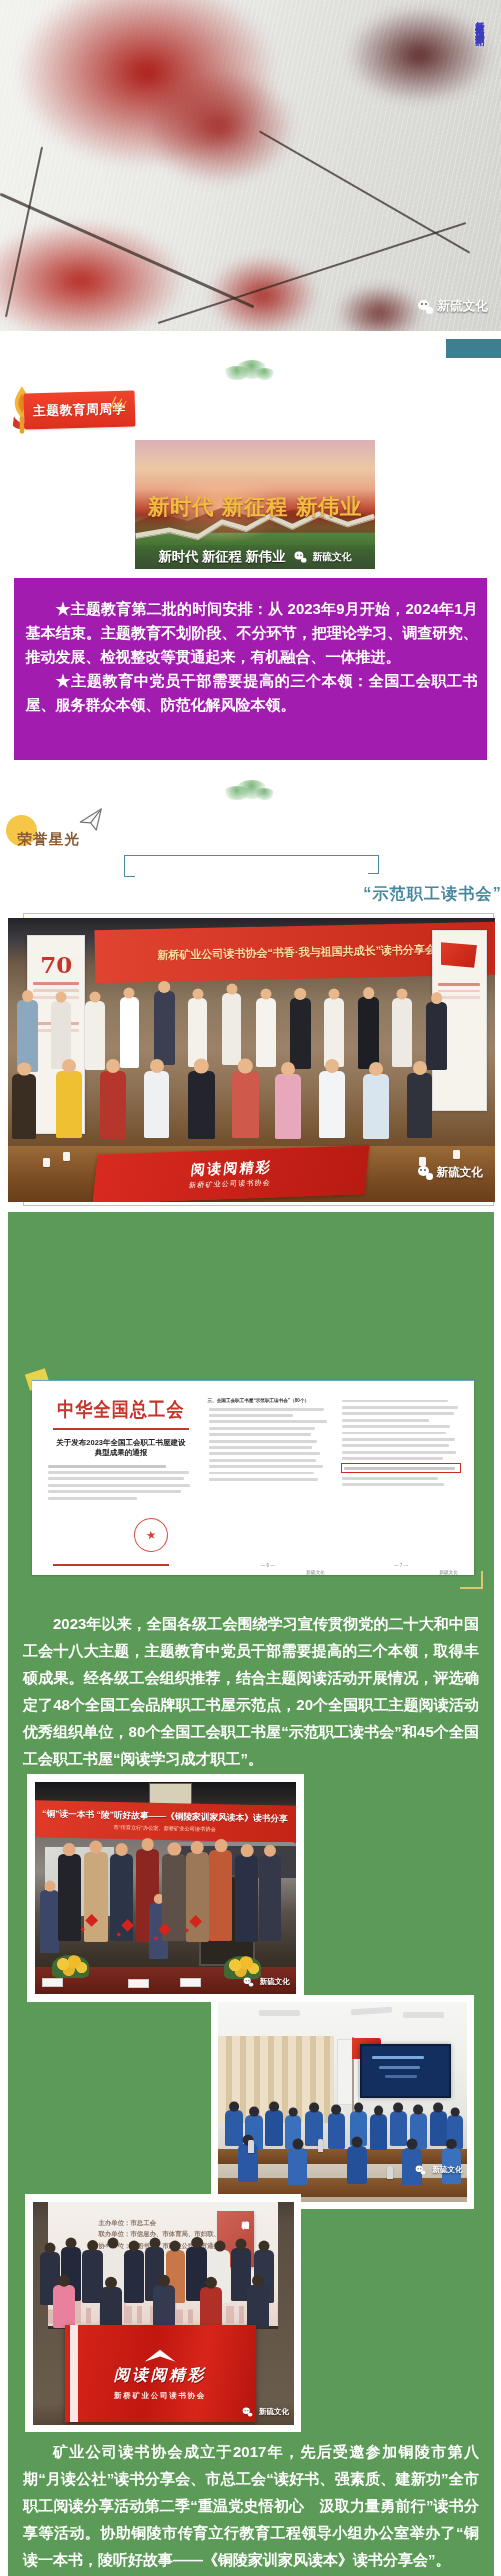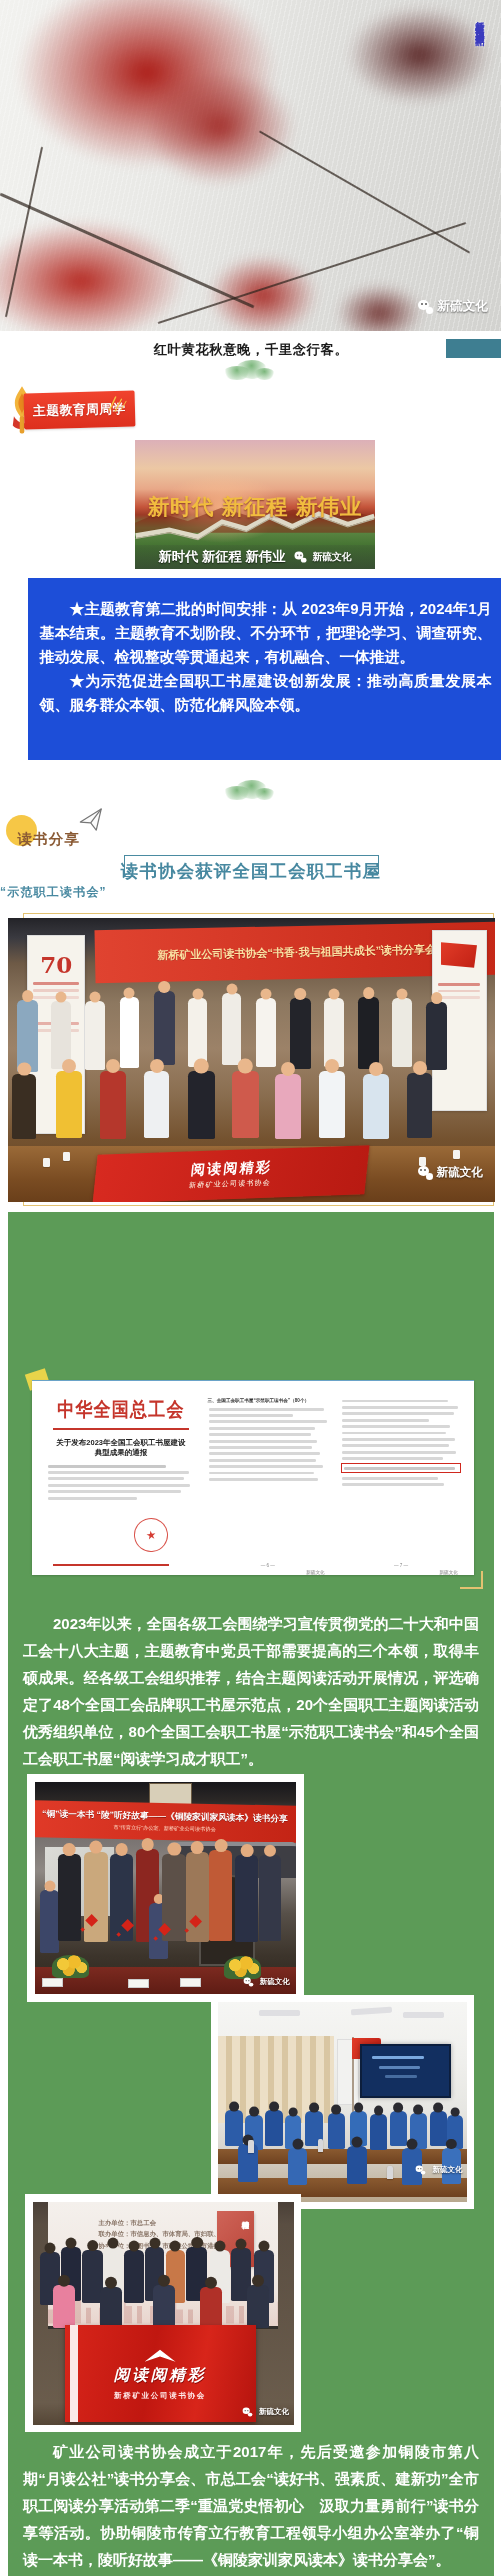--- a/index.html
+++ b/index.html
@@ -53,35 +53,35 @@
     font-family:"DejaVu Serif",serif;font-weight:700;font-size:21.4px;color:#f2bc3e;letter-spacing:0.6px;
     text-shadow:0 1.2px 1.7px rgba(100,20,5,.65),0 0 1.2px rgba(255,240,180,.4);white-space:nowrap}
   .banner .wallsvg{position:absolute;left:0;bottom:23px;width:240px;height:53px}
   .banner .bstrip{position:absolute;left:0;bottom:0;width:100%;height:24px;
     background:linear-gradient(0deg,rgba(60,60,60,.45),rgba(60,60,60,.15));
     display:flex;align-items:center;justify-content:center;gap:8px}
   .banner .bstrip .cap{font-size:13.3px;font-weight:700;color:#fff;text-shadow:0 0.6px 1.2px rgba(0,0,0,.6);white-space:nowrap}
   .banner .bstrip .wm{position:static}
 
   
-  .green1{left:28px;top:578px;width:473px;height:182px;background:#1d4ed8;box-sizing:border-box;padding:19px 9.3px 0 11.6px}
+  .green1{left:14px;top:578px;width:473px;height:182px;background:#a21caf;box-sizing:border-box;padding:19px 9.3px 0 11.6px}
   .green1 p{margin:0;color:#fff;font-weight:700;font-size:15px;line-height:24px;text-align:justify;text-indent:2em}
   .green2{left:8px;top:1212px;width:486px;height:1364px;background:#5c9b57}
   .gp{position:absolute;left:15px;right:15px;margin:0;color:#fff;font-weight:700;font-size:15px;line-height:27px;text-align:justify;text-indent:2em}
 
   
   .honor{left:5.8px;top:807px;width:150px;height:52px}
   .honor .dot{position:absolute;left:0;top:8px;width:31px;height:31px;border-radius:50%;background:#f6c746}
   .honor .txt{position:absolute;left:11.6px;top:23px;font-size:14.5px;font-weight:700;color:#8a5a34;letter-spacing:1.2px}
   .honor svg{position:absolute;left:72px;top:0;transform:rotate(-8deg)}
   .ttl-frame{left:124px;top:855px;width:255px;height:23px;border-top:1.7px solid #4a8ba1}
   .ttl-frame:before{content:"";position:absolute;left:0;top:0;width:10.4px;height:19.7px;border-left:1.7px solid #4a8ba1;border-bottom:1.7px solid #4a8ba1}
   .ttl-frame:after{content:"";position:absolute;right:0;top:0;width:10.4px;height:17px;border-right:1.7px solid #4a8ba1;border-bottom:1.7px solid #4a8ba1}
   .ttl1{left:0;top:859px;width:502px;text-align:center;font-size:17.4px;font-weight:700;color:#4788a0;letter-spacing:1.2px}
-  .ttl2{left:0;top:884px;width:502px;text-align:left;font-size:12px;font-weight:700;color:#4788a0;letter-spacing:1.2px}
+  .ttl2{left:0;top:884px;width:502px;text-align:right;font-size:16px;font-weight:700;color:#4788a0;letter-spacing:1.2px}
 
   
   .goldframe{border:1.2px solid #e3c271}
   .photo{background:#fff;box-sizing:border-box}
   .pcontent{position:absolute;overflow:hidden}
   .fig{position:absolute;border-radius:5.2px 5.2px 1.7px 1.7px}
   .fig .hd{position:absolute;left:50%;top:0;transform:translate(-50%,-86%);border-radius:50%;background:#e9b78c}
 
   
   .scene-group{background:linear-gradient(180deg,#232328 0%,#3a3a40 7%,#6e5a46 16%,#8d7860 30%,#9c8268 46%,#8a6e50 62%,#74522f 78%,#5f3f20 100%)}
@@ -187,21 +187,20 @@
     <div class="vcredit">新桥矿业公司员工刘建平摄影作品</div>
     <div class="wm" style="right:14px;bottom:16px;font-size:12.7px">
       <span class="wmi">
           <span class="e"></span>
         </span>
       <span>新硫文化</span>
     </div>
   </div>
 
   <div class="abs tealrect"></div>
-  <div class="abs caption">红叶黄花秋意晚，千里念行客。</div>
   <div class="abs cloud" style="left:216px;top:360px">
       <i></i>
       <i></i>
       <i></i>
     </div>
 
   <div class="abs badge-wrap">
     <svg class="flame" viewBox="0 0 52 92">
       <path d="M26 4 C18 18 12 24 14 38 C16 50 24 54 26 64 C28 54 36 50 38 38 C40 24 34 18 26 4 Z" fill="#f2b43c"></path>
       <path d="M26 16 C22 24 19 28 20 36 C21 44 25 46 26 52 C27 46 31 44 32 36 C33 28 30 24 26 16 Z" fill="#e8871e"></path>
@@ -232,40 +231,39 @@
         <span class="wmi" style="transform:scale(.8)">
             <span class="e"></span>
           </span>
         <span>新硫文化</span>
       </span>
     </div>
   </div>
 
   <div class="abs green1">
     <p>★主题教育第二批的时间安排：从 2023年9月开始，2024年1月基本结束。主题教育不划阶段、不分环节，把理论学习、调查研究、推动发展、检视整改等贯通起来，有机融合、一体推进。</p>
-    <p>★为示范促进全国职工书屋建设创新发展：推动高质量发展本领、服务群众本领、防范化解风险本领。</p>
+    <p>★主题教育中党员干部需要提高的三个本领：全国工会职工书屋、服务群众本领、防范化解风险本领。</p>
   </div>
 
   <div class="abs cloud" style="left:216px;top:780px">
       <i></i>
       <i></i>
       <i></i>
     </div>
 
   <div class="abs honor">
     <div class="dot"></div>
-    <div class="txt">读书分享</div>
+    <div class="txt">荣誉星光</div>
     <svg width="27" height="27" viewBox="0 0 24 24">
       <path d="M2 12 L22 3 L15 21 L11 14 Z" fill="#fbfbfb" stroke="#777" stroke-width="1.1" stroke-linejoin="round"></path>
       <path d="M22 3 L11 14" stroke="#777" stroke-width="1.1"></path>
     </svg>
   </div>
 
   <div class="abs ttl-frame"></div>
-  <div class="abs ttl1">读书协会获评全国工会职工书屋</div>
   <div class="abs ttl2">“示范职工读书会”</div>
 
   <div class="abs goldframe" style="left:23px;top:913px;width:469px;height:291px"></div>
   <div class="abs photo" style="left:7.5px;top:918px;width:487px;height:284px">
     <div class="pcontent scene-group" style="inset:0" id="scene-group">
       <div class="g-banner">
         <span>新桥矿业公司读书协会“书香·我与祖国共成长”读书分享会</span>
       </div>
       <div class="rollup" style="left:19.7px;top:17.4px;width:56px;height:197px">
         <div class="r70">70</div>

